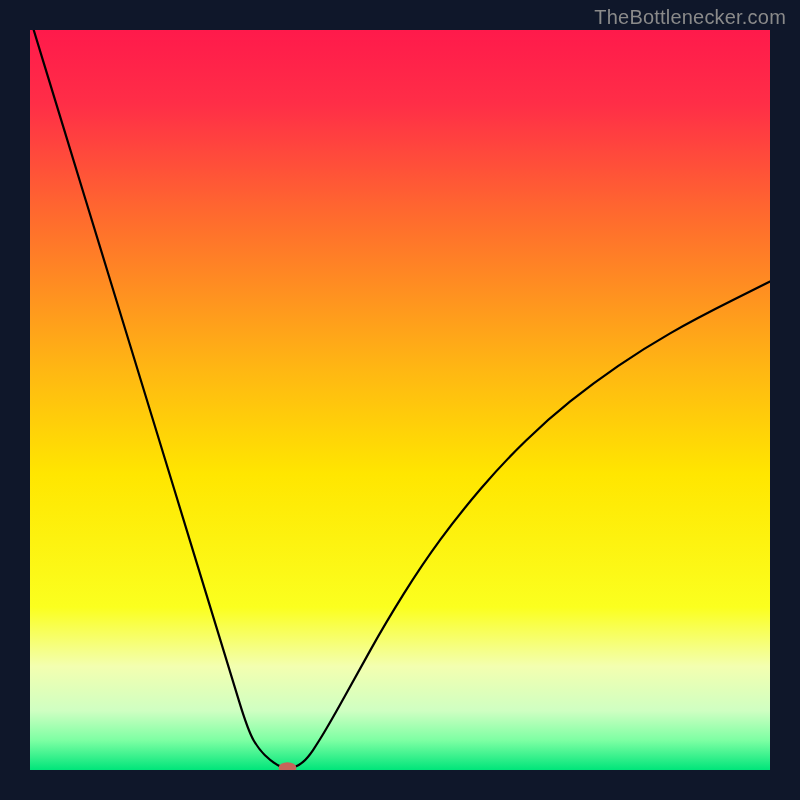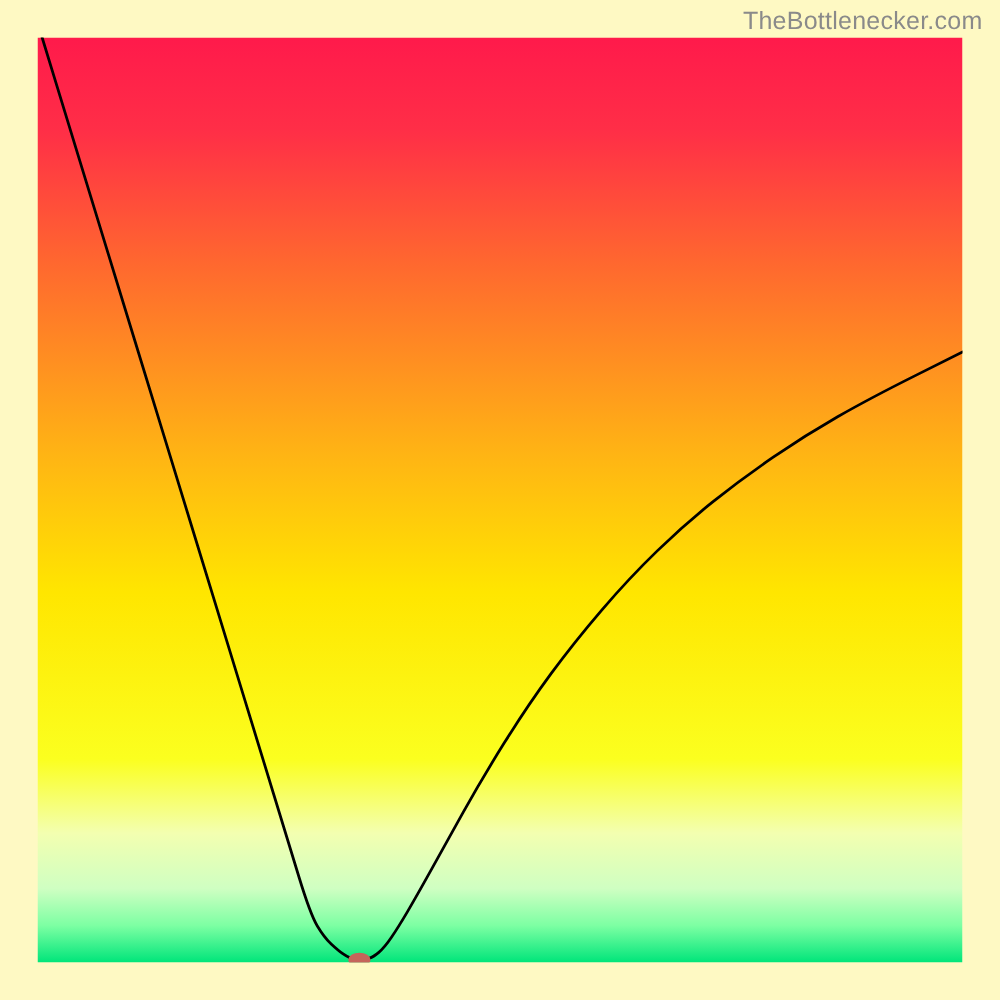--- a/index.html
+++ b/index.html
@@ -8,21 +8,21 @@
     width: 800px;
     height: 800px;
     background: #000;
     overflow: hidden;
     font-family: Arial, Helvetica, sans-serif;
   }
   .frame {
     position: absolute;
     left: 0; top: 0;
     width: 800px; height: 800px;
-    background: #fef9c3;
+    background: #0f172a;
   }
   .plot {
     position: absolute;
     left: 30px;
     top: 30px;
     width: 740px;
     height: 740px;
   }
   .watermark {
     position: absolute;

